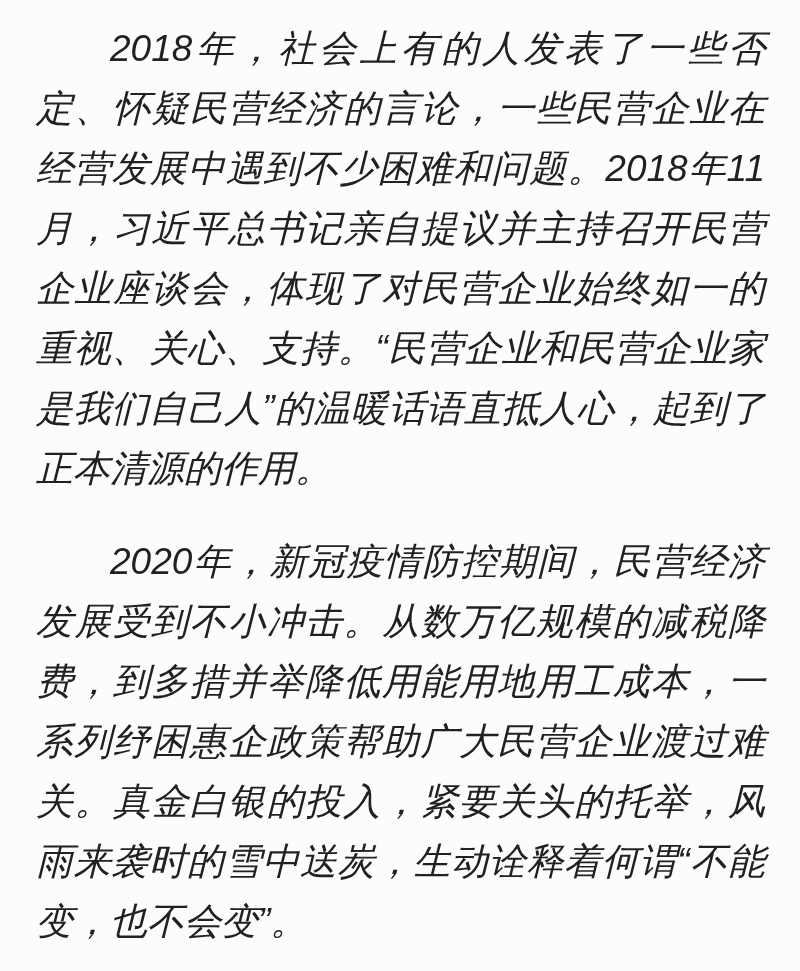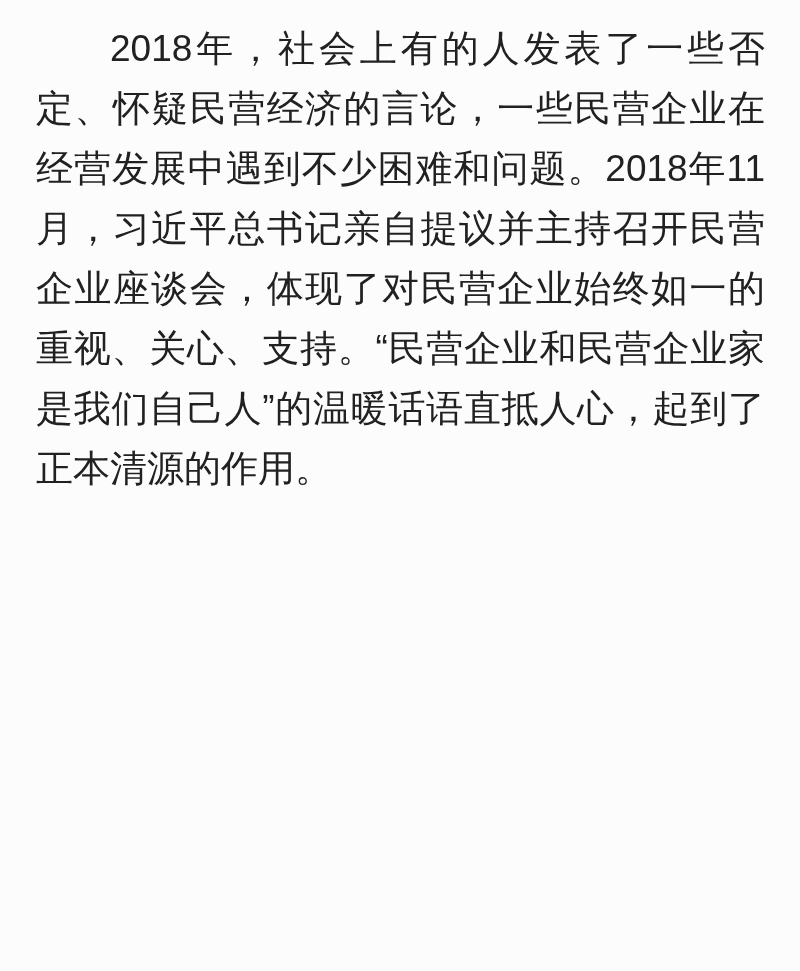--- a/index.html
+++ b/index.html
@@ -22,23 +22,25 @@
   .para {
     margin: 0 0 33px 0;
     font-size: 37px;
     line-height: 60px;
     color: #212121;
     text-align: justify;
     text-justify: inter-character;
     text-indent: 2em;
     letter-spacing: 0;
     word-break: break-all;
+    font-style: italic;
   }
   .para:last-child {
     margin-bottom: 0;
   }
 </style>
 </head>
 <body style="background: rgb(252, 252, 252);">
 
 <div class="article-view">
   <p class="para" style="color: rgb(33, 33, 33);">2018年，社会上有的人发表了一些否定、怀疑民营经济的言论，一些民营企业在经营发展中遇到不少困难和问题。2018年11月，习近平总书记亲自提议并主持召开民营企业座谈会，体现了对民营企业始终如一的重视、关心、支持。“民营企业和民营企业家是我们自己人”的温暖话语直抵人心，起到了正本清源的作用。</p>
+  <p class="para" style="color: rgb(33, 33, 33);">2020年，新冠疫情防控期间，民营经济发展受到不小冲击。从数万亿规模的减税降费，到多措并举降低用能用地用工成本，一系列纾困惠企政策帮助广大民营企业渡过难关。真金白银的投入，紧要关头的托举，风雨来袭时的雪中送炭，生动诠释着何谓“不能变，也不会变”。</p>
 </div>
 
 </body></html>

